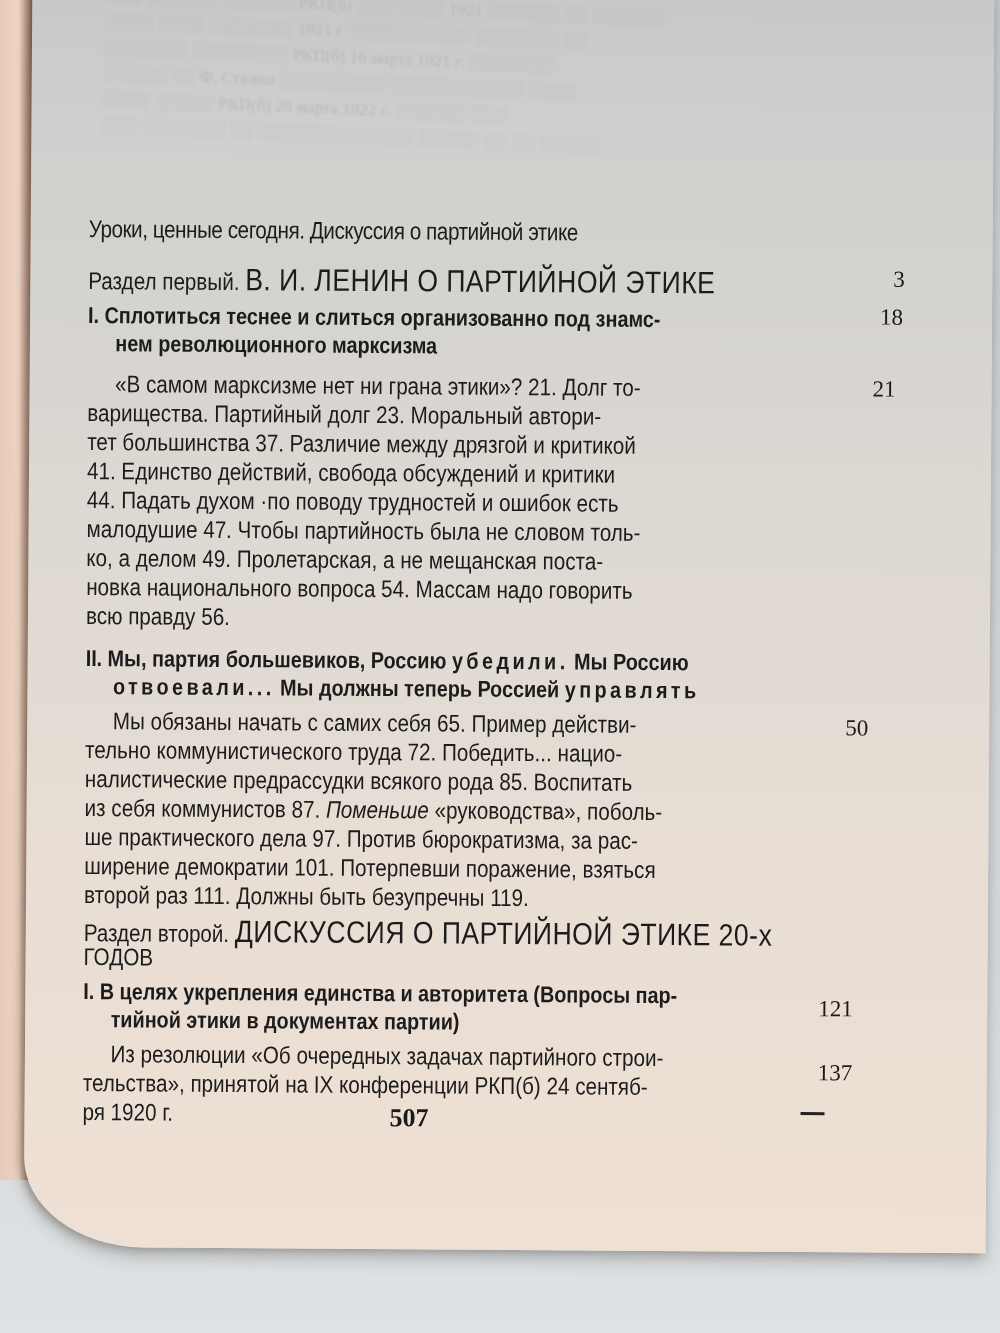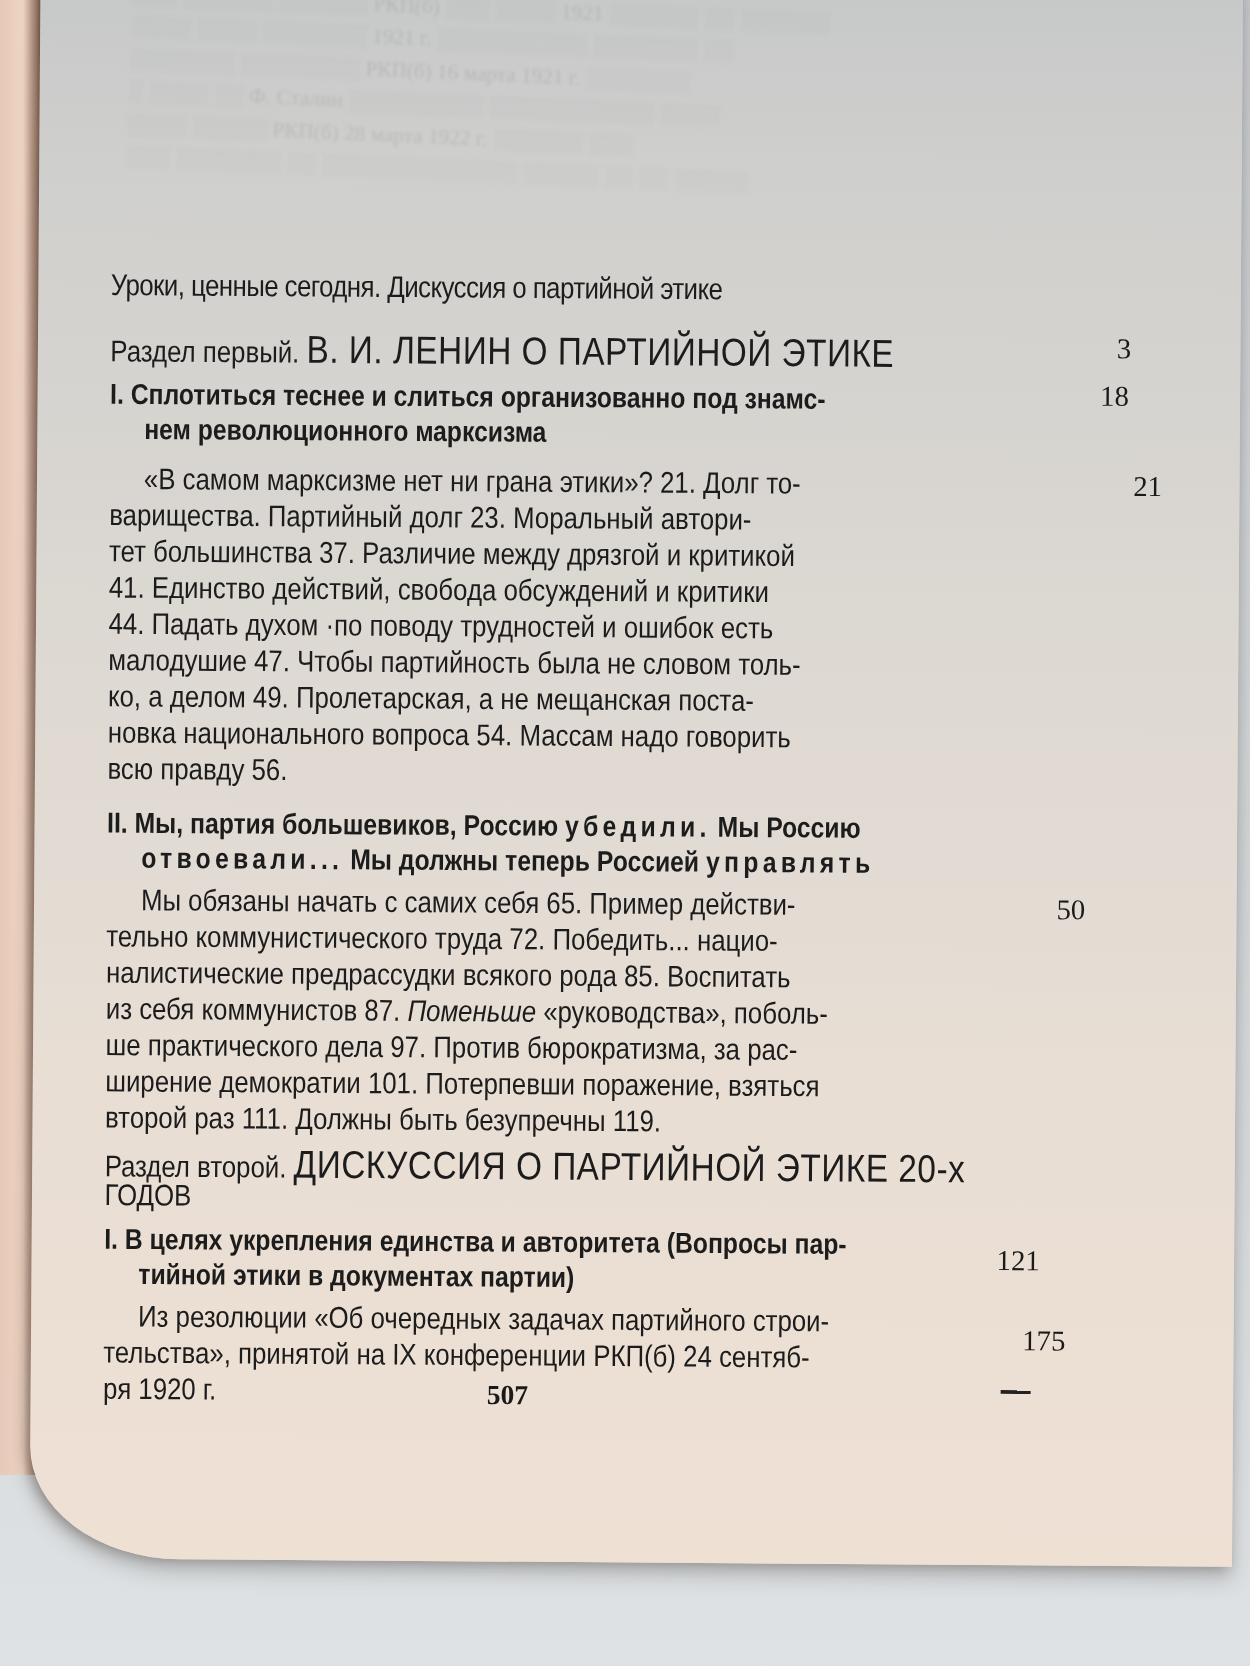--- a/index.html
+++ b/index.html
@@ -39,21 +39,21 @@
   .part-heading { font-size: 24px; transform: scaleX(0.86); transform-origin: left; white-space: nowrap; margin-top: 12px; }
   .part-heading .caps { font-size: 31px; letter-spacing: 0.5px; }
   .chapter { font-weight: bold; font-size: 23px; transform: scaleX(0.86); transform-origin: left; line-height: 28px; margin-top: 2px; }
   .chapter .line2 { padding-left: 32px; display: block; }
   .body-text { font-size: 24px; line-height: 29px; transform: scaleX(0.86); transform-origin: left; margin-top: 12px; }
   .body-text .l { display: block; white-space: nowrap; }
   .body-text .l.first { padding-left: 32px; }
   .spaced { letter-spacing: 4px; }
   .it { font-style: italic; }
   .folio {
-    position: absolute; left: 365px; top: 1124px; font-size: 22px; font-weight: bold;
+    position: absolute; left: 365px; top: 1124px; font-size: 26px; font-weight: bold;
     font-family: "Liberation Serif", serif; color: #1a1a1a;
   }
   .dash {
     position: absolute; left: 776px; top: 1130px; width: 24px; height: 3px; background: #222;
   }
 </style>
 </head>
 <body>
 
 <div class="table-surface"></div>
@@ -83,21 +83,21 @@
       <span class="pg" style="left:805px; top:0px;">3</span>
     </div>
 
     <div class="row">
       <div class="chapter">
         <span>I.</span>
         <span>Сплотиться теснее и слиться организованно под знамс-</span>
         <span class="line2">нем революционного марксизма</span>
       </div>
       <span class="pg" style="left:792px; top:-2px;">18</span>
-      <span class="pg" style="left:819px; top:70px;">21</span>
+      <span class="pg" style="left:785px; top:70px;">21</span>
     </div>
     <div class="body-text">
       <span class="l first">«В самом марксизме нет ни грана этики»? 21. Долг то-</span>
       <span class="l">варищества. Партийный долг 23. Моральный автори-</span>
       <span class="l">тет большинства 37. Различие между дрязгой и критикой</span>
       <span class="l">41. Единство действий, свобода обсуждений и критики</span>
       <span class="l">44. Падать духом ·по поводу трудностей и ошибок есть</span>
       <span class="l">малодушие 47. Чтобы партийность была не словом толь-</span>
       <span class="l">ко, а делом 49. Пролетарская, а не мещанская поста-</span>
       <span class="l">новка национального вопроса 54. Массам надо говорить</span>
@@ -139,22 +139,22 @@
         <div style="font-size:24px; margin-top:-6px;">ГОДОВ</div>
       </div>
     </div>
 
     <div class="row">
       <div class="chapter">
         <span>I.</span>
         <span>В целях укрепления единства и авторитета (Вопросы пар-</span>
         <span class="line2">тийной этики в документах партии)</span>
       </div>
-      <span class="pg" style="left:714px; top:14px;">121</span>
-      <span class="pg" style="left:735px; top:78px;">175</span>
+      <span class="pg" style="left:735px; top:14px;">121</span>
+      <span class="pg" style="left:735px; top:78px;">137</span>
     </div>
     <div class="body-text" style="margin-top:6px;">
       <span class="l first">Из резолюции «Об очередных задачах партийного строи-</span>
       <span class="l">тельства», принятой на IX конференции РКП(б) 24 сентяб-</span>
       <span class="l">ря 1920 г.</span>
     </div>
   </div>
 
   <div class="folio">507</div>
   <div class="dash"></div>

